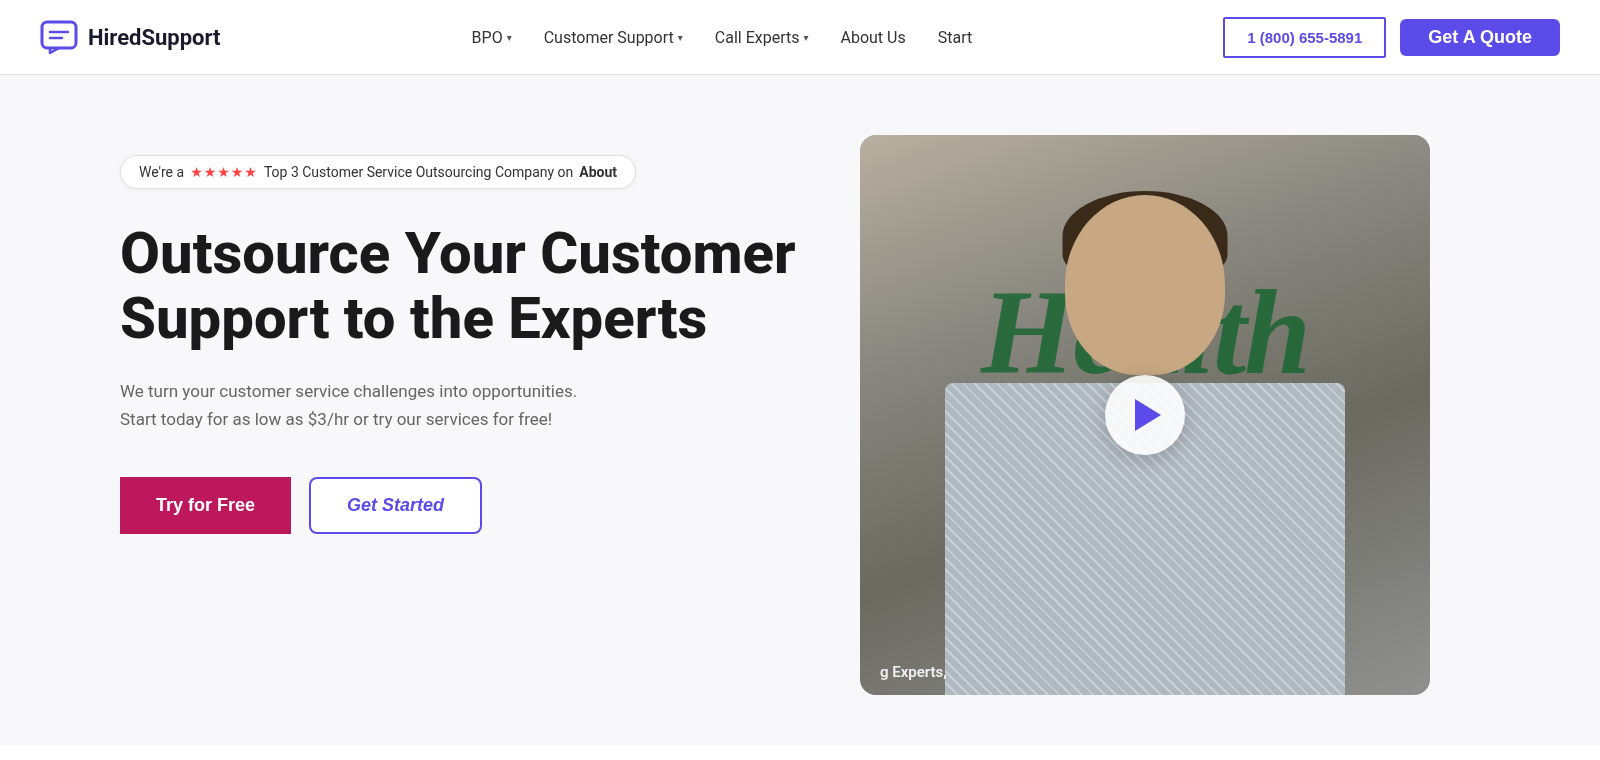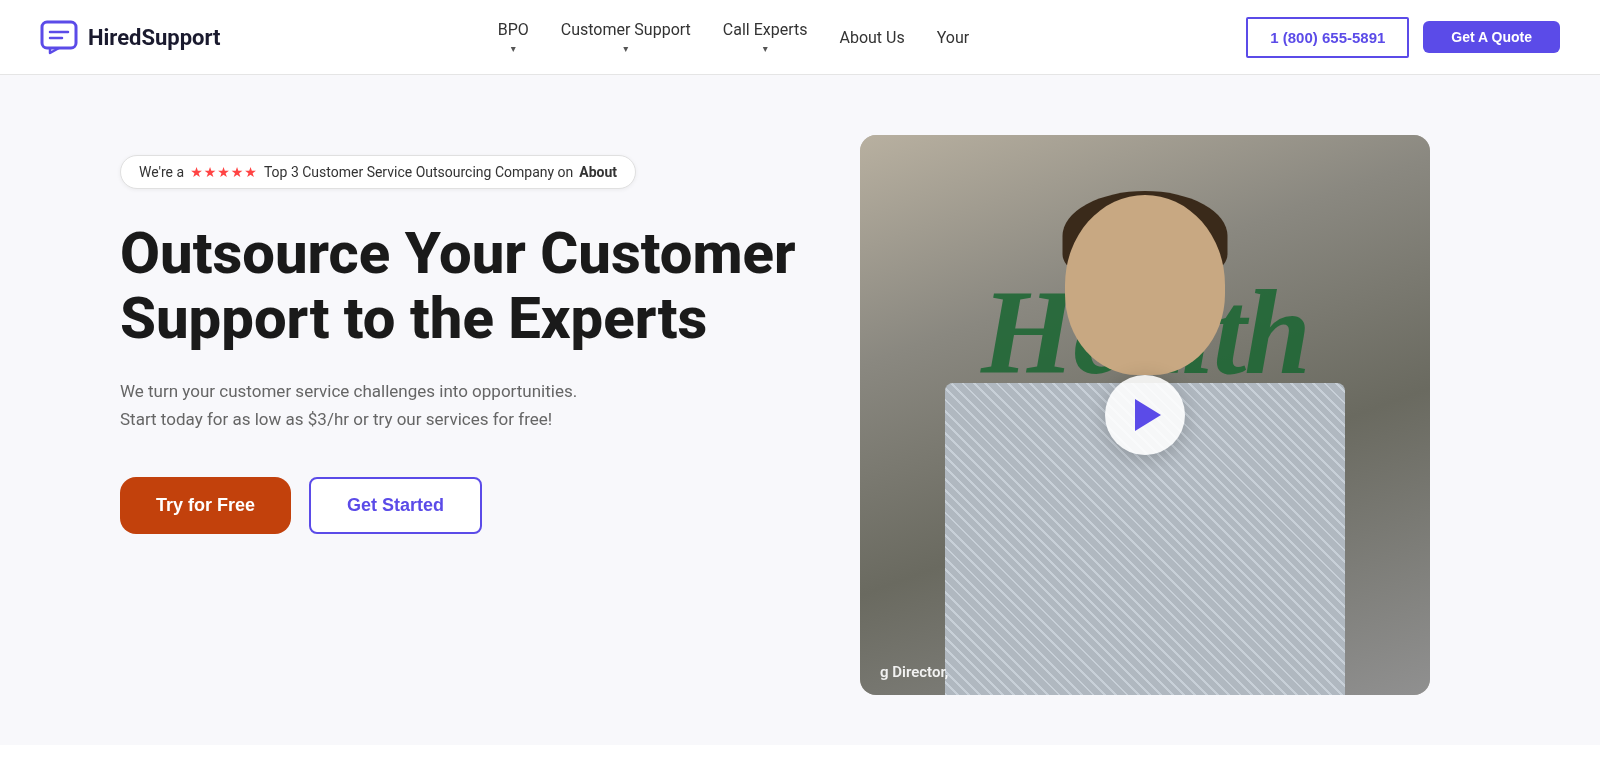--- a/index.html
+++ b/index.html
@@ -38,21 +38,20 @@
     .nav-item {
       display: flex;
       align-items: center;
       gap: 4px;
       padding: 8px 12px;
       font-size: 16px;
       color: #333;
       cursor: pointer;
       border-radius: 4px;
       white-space: nowrap;
-      flex-direction: column;
     }
     .nav-chevron {
       font-size: 10px;
       color: #555;
     }
     .header-actions {
       display: flex;
       align-items: center;
       gap: 14px;
     }
@@ -66,21 +65,21 @@
       font-weight: 600;
       cursor: pointer;
       white-space: nowrap;
     }
     .quote-btn {
       background: #5b4be8;
       color: #fff;
       border: none;
       padding: 8px 28px;
       border-radius: 6px;
-      font-size: 14px;
+      font-size: 18px;
       font-weight: 700;
       cursor: pointer;
       white-space: nowrap;
     }
 
     
     .hero {
       display: flex;
       align-items: flex-start;
       padding: 60px 80px 40px 120px;
@@ -125,38 +124,39 @@
       line-height: 1.65;
       margin-bottom: 44px;
       max-width: 480px;
     }
     .hero-buttons {
       display: flex;
       gap: 18px;
       align-items: center;
     }
     .btn-primary {
-      background: #c2410c;
+      background: #be185d;
       color: #fff;
       border: none;
       padding: 18px 36px;
-      border-radius: 16px;
+      border-radius: 0;
       font-size: 18px;
       font-weight: 700;
       cursor: pointer;
     }
     .btn-secondary {
       background: #fff;
       color: #5b4be8;
       border: 2px solid #5b4be8;
       padding: 16px 36px;
       border-radius: 8px;
       font-size: 18px;
       font-weight: 600;
       cursor: pointer;
+      font-style: italic;
     }
 
     
     .hero-right {
       flex: 0 0 570px;
       position: relative;
     }
     .video-container {
       width: 570px;
       height: 560px;
@@ -293,21 +293,21 @@
       <span class="nav-chevron">▾</span>
     </div>
     <div class="nav-item">
       <span>Call Experts</span>
       <span class="nav-chevron">▾</span>
     </div>
     <div class="nav-item">
       <span>About Us</span>
     </div>
     <div class="nav-item">
-      <span>Your</span>
+      <span>Start</span>
     </div>
   </nav>
 
   <div class="header-actions">
     <button class="phone-btn">1 (800) 655-5891</button>
     <button class="quote-btn">Get A Quote</button>
   </div>
 </header>
 
 <section class="hero">
@@ -341,16 +341,16 @@
       <div class="person-shape">
         <div class="hair-shape"></div>
         <div class="head-shape"></div>
         <div class="shirt-pattern"></div>
       </div>
 
       <div class="play-btn">
         <div class="play-triangle"></div>
       </div>
 
-      <div class="video-caption">g Director,</div>
+      <div class="video-caption">g Experts,</div>
     </div>
   </div>
 </section>
 
 </body></html>

